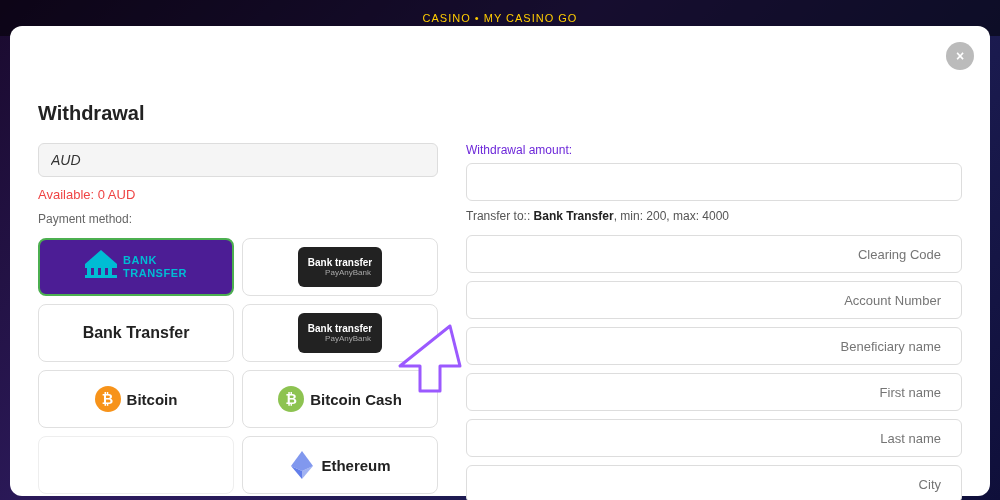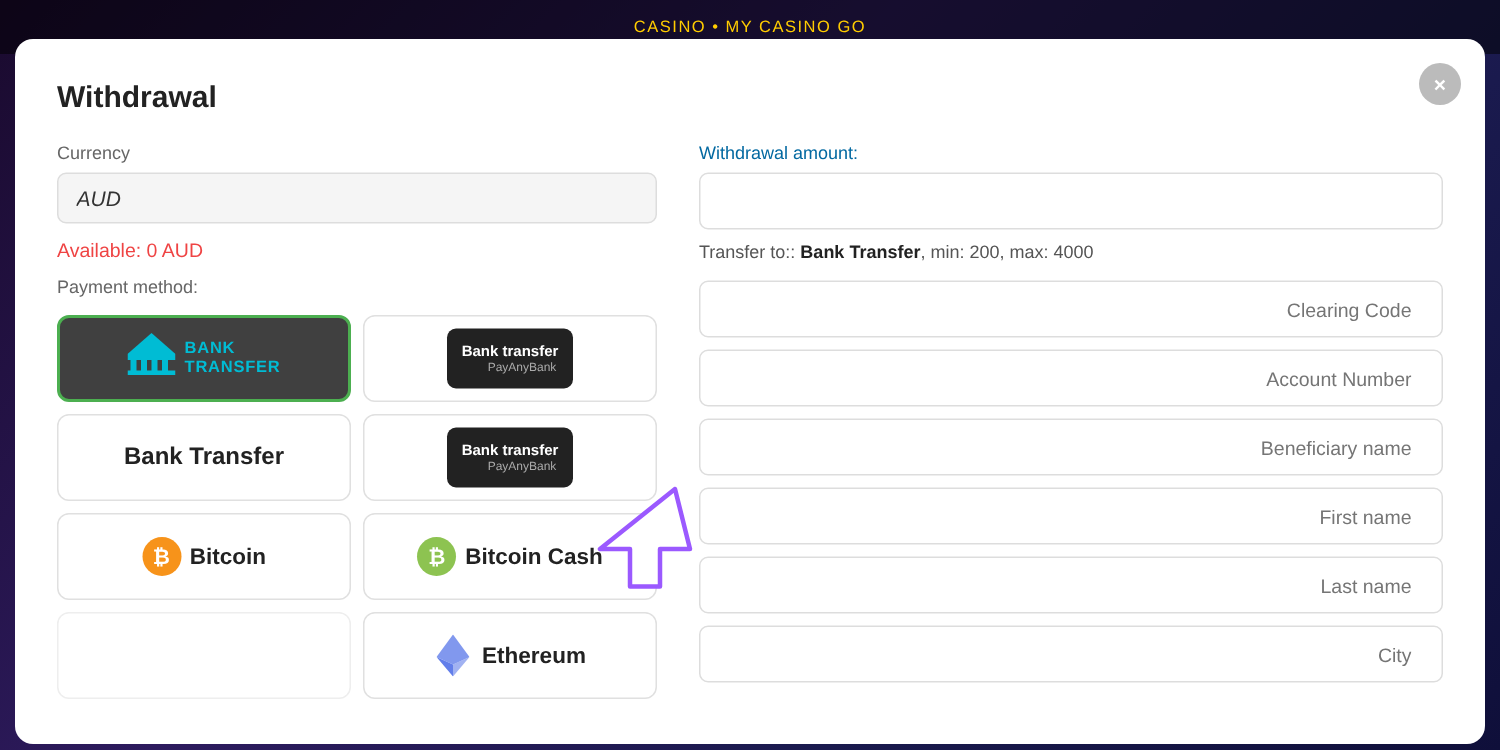--- a/index.html
+++ b/index.html
@@ -39,20 +39,21 @@
       display: flex;
       flex-direction: column;
       padding: 28px 28px 16px 28px;
       margin-top: 22px;
     }
     .modal-title {
       font-size: 20px;
       font-weight: 700;
       color: #222;
       margin-bottom: 18px;
+      margin-top: 48px;
     }
     .close-btn {
       position: absolute;
       top: 16px;
       right: 16px;
       width: 28px;
       height: 28px;
       border-radius: 50%;
       background: #bbb;
       border: none;
@@ -114,21 +115,21 @@
       border-radius: 8px;
       height: 58px;
       display: flex;
       align-items: center;
       justify-content: center;
       cursor: pointer;
       position: relative;
     }
     .payment-item.bank-transfer-main {
       border: 2px solid #4caf50;
-      background: #404040;
+      background: #4c1d95;
     }
     .bank-transfer-content {
       display: flex;
       align-items: center;
       gap: 6px;
     }
     .bank-icon {
       color: #00bcd4;
       font-size: 22px;
     }
@@ -196,21 +197,21 @@
     .eth-icon {
       width: 26px;
       height: 26px;
       display: flex;
       align-items: center;
       justify-content: center;
     }
     
     .withdrawal-amount-label {
       font-size: 12px;
-      color: #0369a1;
+      color: #6d28d9;
       margin-bottom: 6px;
     }
     .amount-input {
       width: 100%;
       height: 38px;
       border: 1.5px solid #ddd;
       border-radius: 6px;
       padding: 0 12px;
       font-size: 14px;
       margin-bottom: 8px;
@@ -256,21 +257,20 @@
   <span class="top-bar-text">CASINO • MY CASINO GO</span>
 </div>
 
 <div class="modal">
   <h2 class="modal-title">Withdrawal</h2>
   <button class="close-btn">×</button>
 
   <div class="modal-body">
 
     <div class="left-panel">
-      <div class="label">Currency</div>
       <select class="currency-select">
         <option>AUD</option>
       </select>
       <div class="available-text">Available: 0 AUD</div>
       <div class="payment-label">Payment method:</div>
 
       <div class="payment-grid">
 
         <div class="payment-item bank-transfer-main">
           <div class="bank-transfer-content">

